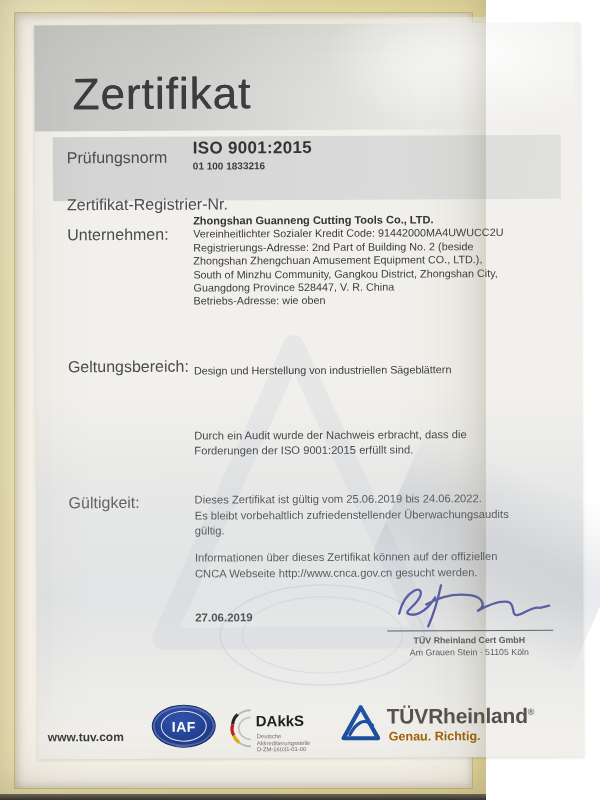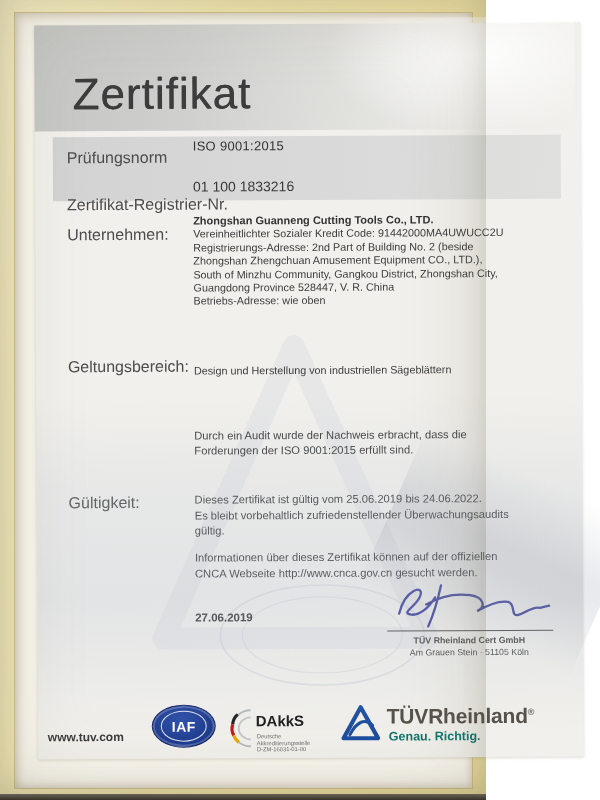--- a/index.html
+++ b/index.html
@@ -18,22 +18,22 @@
   .title-band{position:absolute;left:0;top:0;width:100%;height:106px;
     background:linear-gradient(97deg,#c5c6c4 0%,#cfd0ce 28%,#dfdfdc 55%,#eeedea 82%,#f1f0ec 100%);}
   .flash{position:absolute;top:-6px;right:6px;width:250px;height:120px;
     background:radial-gradient(ellipse at 60% 30%,rgba(255,255,255,.95),rgba(255,255,255,0) 70%);}
   .meta-band{position:absolute;left:18px;top:112px;width:508px;height:64px;
     background:linear-gradient(95deg,#d2d3d2 0%,#d9dad9 60%,#e0e1df 100%);}
   .cert-title{position:absolute;left:38px;top:44px;font-size:44px;color:#3d3d3d;
     letter-spacing:1px;text-shadow:.4px 0 0 #3d3d3d;}
   .lbl{position:absolute;left:32px;font-size:16px;color:#4c4c4c;}
   .val{position:absolute;left:158px;color:#3c3c3c;}
-  .std-val{top:114px;font-size:13px;font-weight:normal;letter-spacing:.3px;color:#343434;}
-  .reg-val{top:154px;font-size:14px;font-weight:normal;color:#3a3a3a;}
+  .std-val{top:114px;font-size:17px;font-weight:bold;letter-spacing:.3px;color:#343434;}
+  .reg-val{top:136px;font-size:10px;font-weight:bold;color:#3a3a3a;}
   .company-block{top:190px;width:385px;font-size:10.8px;line-height:13.4px;}
   .company-name{font-weight:bold;font-size:11px;color:#333;}
   .scope-val{top:340px;width:385px;font-size:10.8px;}
   .para{position:absolute;left:158px;width:390px;color:#3c3c3c;}
   .audit{top:404px;font-size:11.2px;line-height:15px;}
   .validity{top:468px;font-size:11.2px;line-height:15.5px;}
   .info{top:526px;font-size:11.2px;line-height:15.5px;}
   .issue-date{position:absolute;left:158px;top:587px;font-size:11.5px;font-weight:600;color:#383838;}
   .sig-svg{position:absolute;left:352px;top:554px;}
   .sig-line{position:absolute;left:350px;top:607px;width:166px;border-top:1.5px solid #4d4d4d;}
@@ -47,21 +47,21 @@
     border:1.5px solid #0e2468;box-shadow:inset 0 0 0 2px rgba(255,255,255,.22);}
   .iaf-inner{position:absolute;inset:5px 8px;border:1px solid rgba(255,255,255,.85);
     border-radius:50%;display:flex;align-items:center;justify-content:center;}
   .iaf-inner span{color:#fff;font-weight:bold;font-size:14px;letter-spacing:.5px;}
   .dakks{position:absolute;left:186px;top:681px;}
   .dakks-name{position:absolute;left:218px;top:688px;font-size:15px;font-weight:bold;color:#1c1c1c;}
   .dakks-sub{position:absolute;left:219px;top:709px;font-size:5.8px;line-height:6.6px;color:#6d6d6d;}
   .tuv-logo{position:absolute;left:303px;top:679px;}
   .brand{position:absolute;left:349px;top:681px;font-size:21px;font-weight:bold;color:#534e47;letter-spacing:-0.2px;}
   .brand sup{font-size:9px;color:#6b665e;}
-  .tagline{position:absolute;left:351px;top:706px;font-size:12.5px;font-weight:600;color:#0f766e;}
+  .tagline{position:absolute;left:351px;top:706px;font-size:12.5px;font-weight:600;color:#a16207;}
   
   .wm{position:absolute;pointer-events:none;}
   .tint{position:absolute;left:0;top:370px;width:100%;height:340px;pointer-events:none;
     background:linear-gradient(180deg,rgba(188,196,210,0),rgba(188,196,210,.20) 30%,rgba(184,192,208,.25) 60%,rgba(188,196,210,0));}
   .diag-shadow{position:absolute;right:-30px;top:445px;width:230px;height:170px;pointer-events:none;
     transform:rotate(24deg);
     background:linear-gradient(180deg,rgba(110,120,140,0),rgba(110,120,140,.16) 45%,rgba(110,120,140,.14) 60%,rgba(110,120,140,0));}
   .vignette{position:absolute;inset:0;pointer-events:none;
     box-shadow:inset 0 0 85px rgba(110,100,70,.22), inset 0 -12px 28px rgba(90,85,60,.18);}
 </style>

